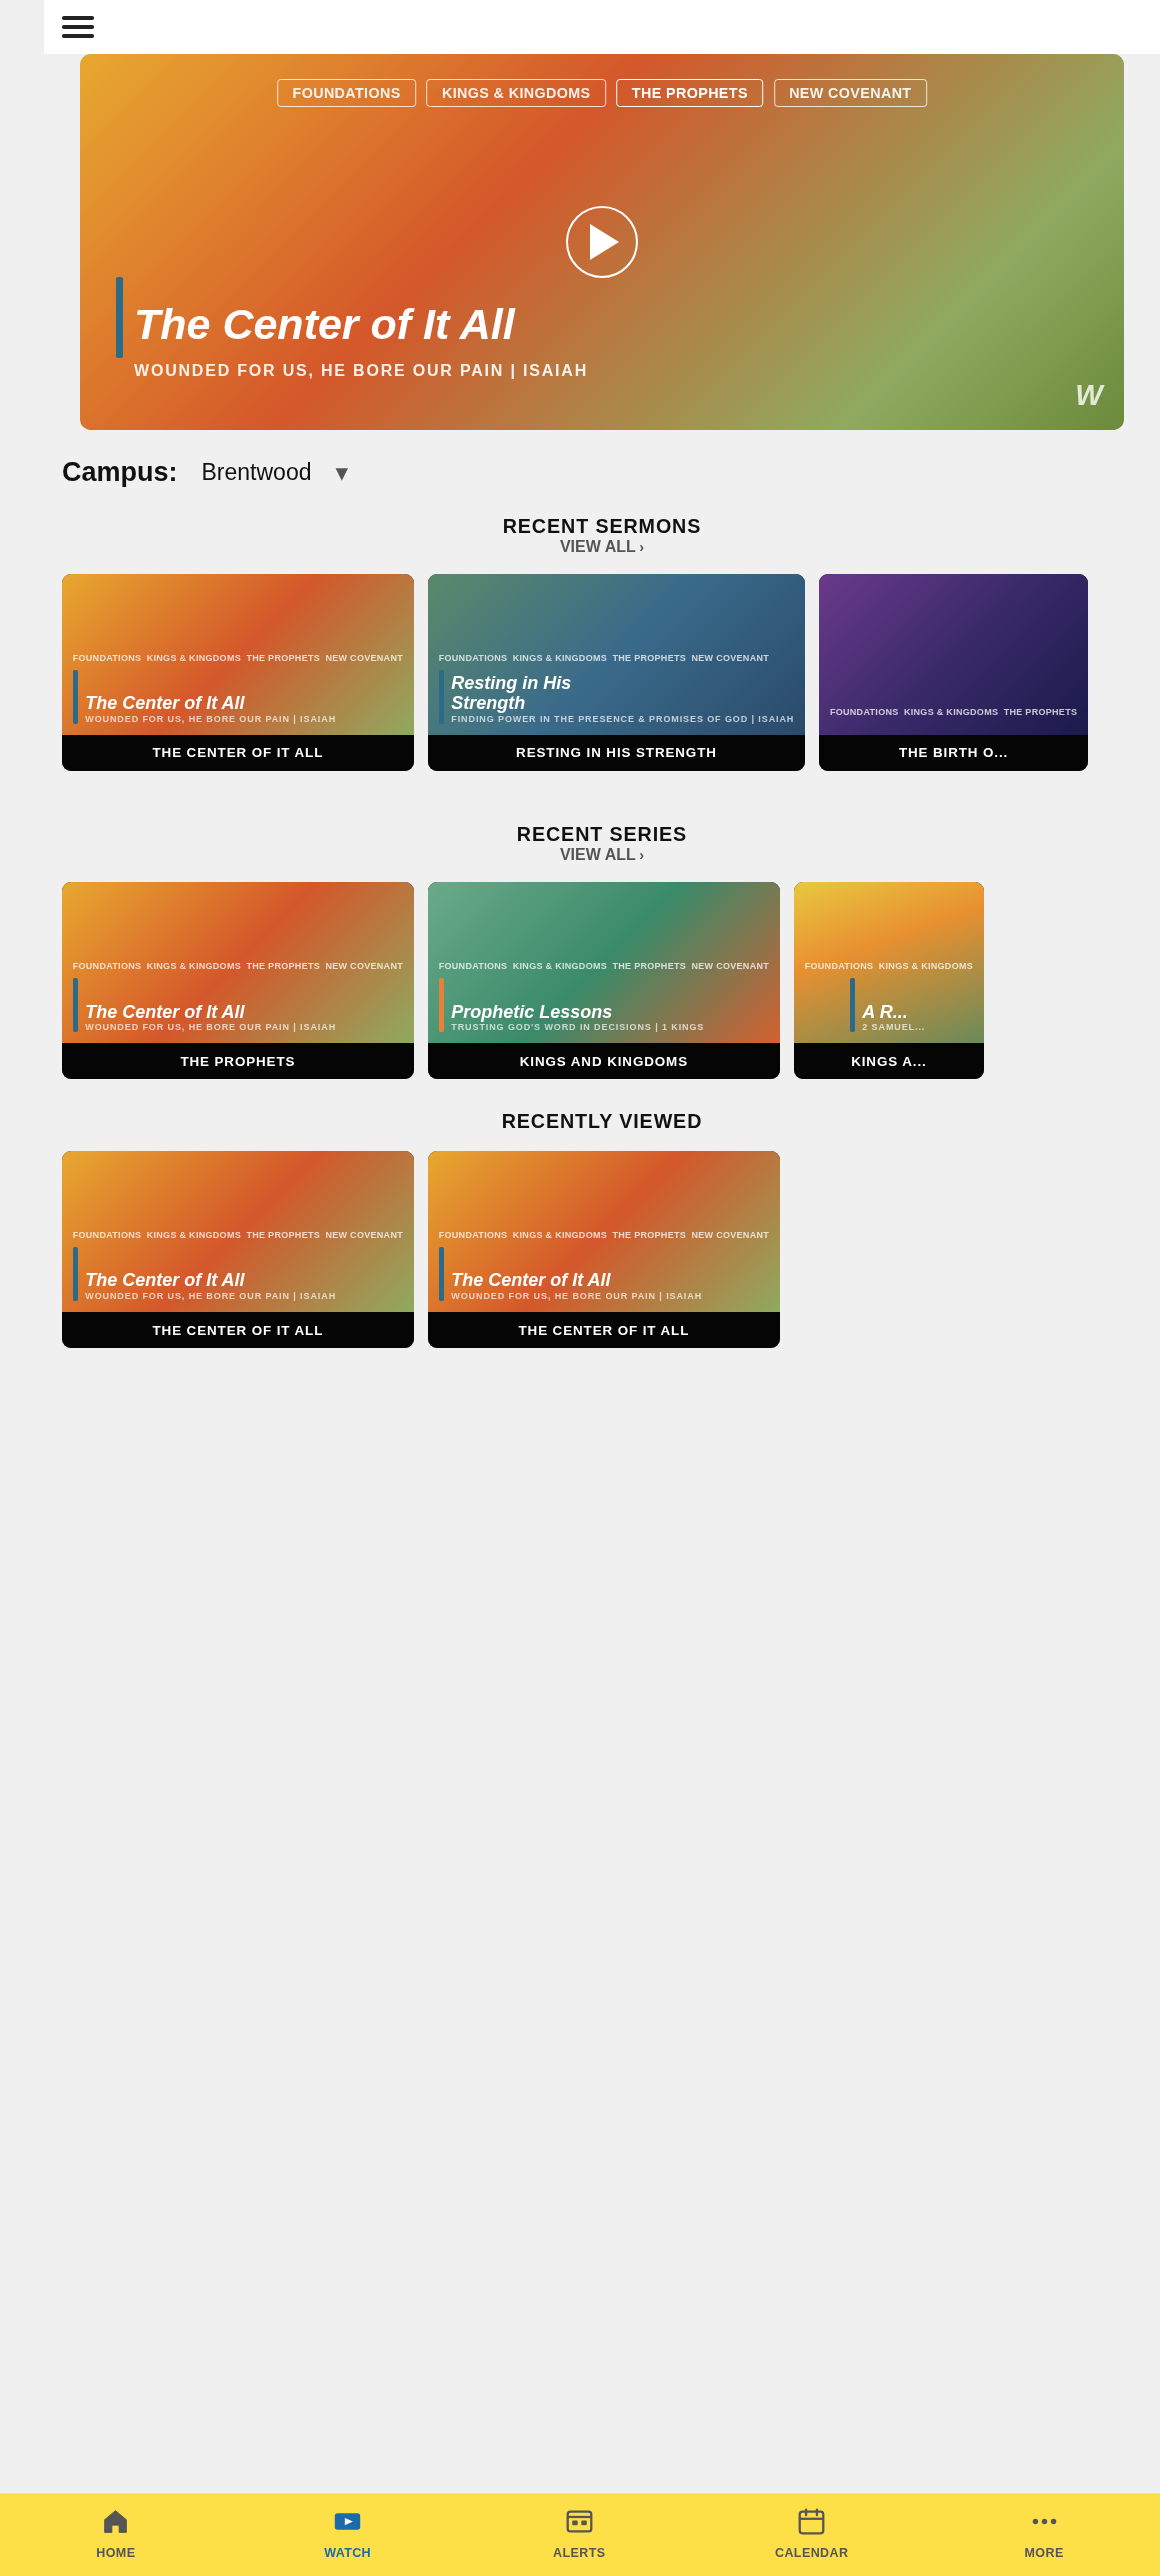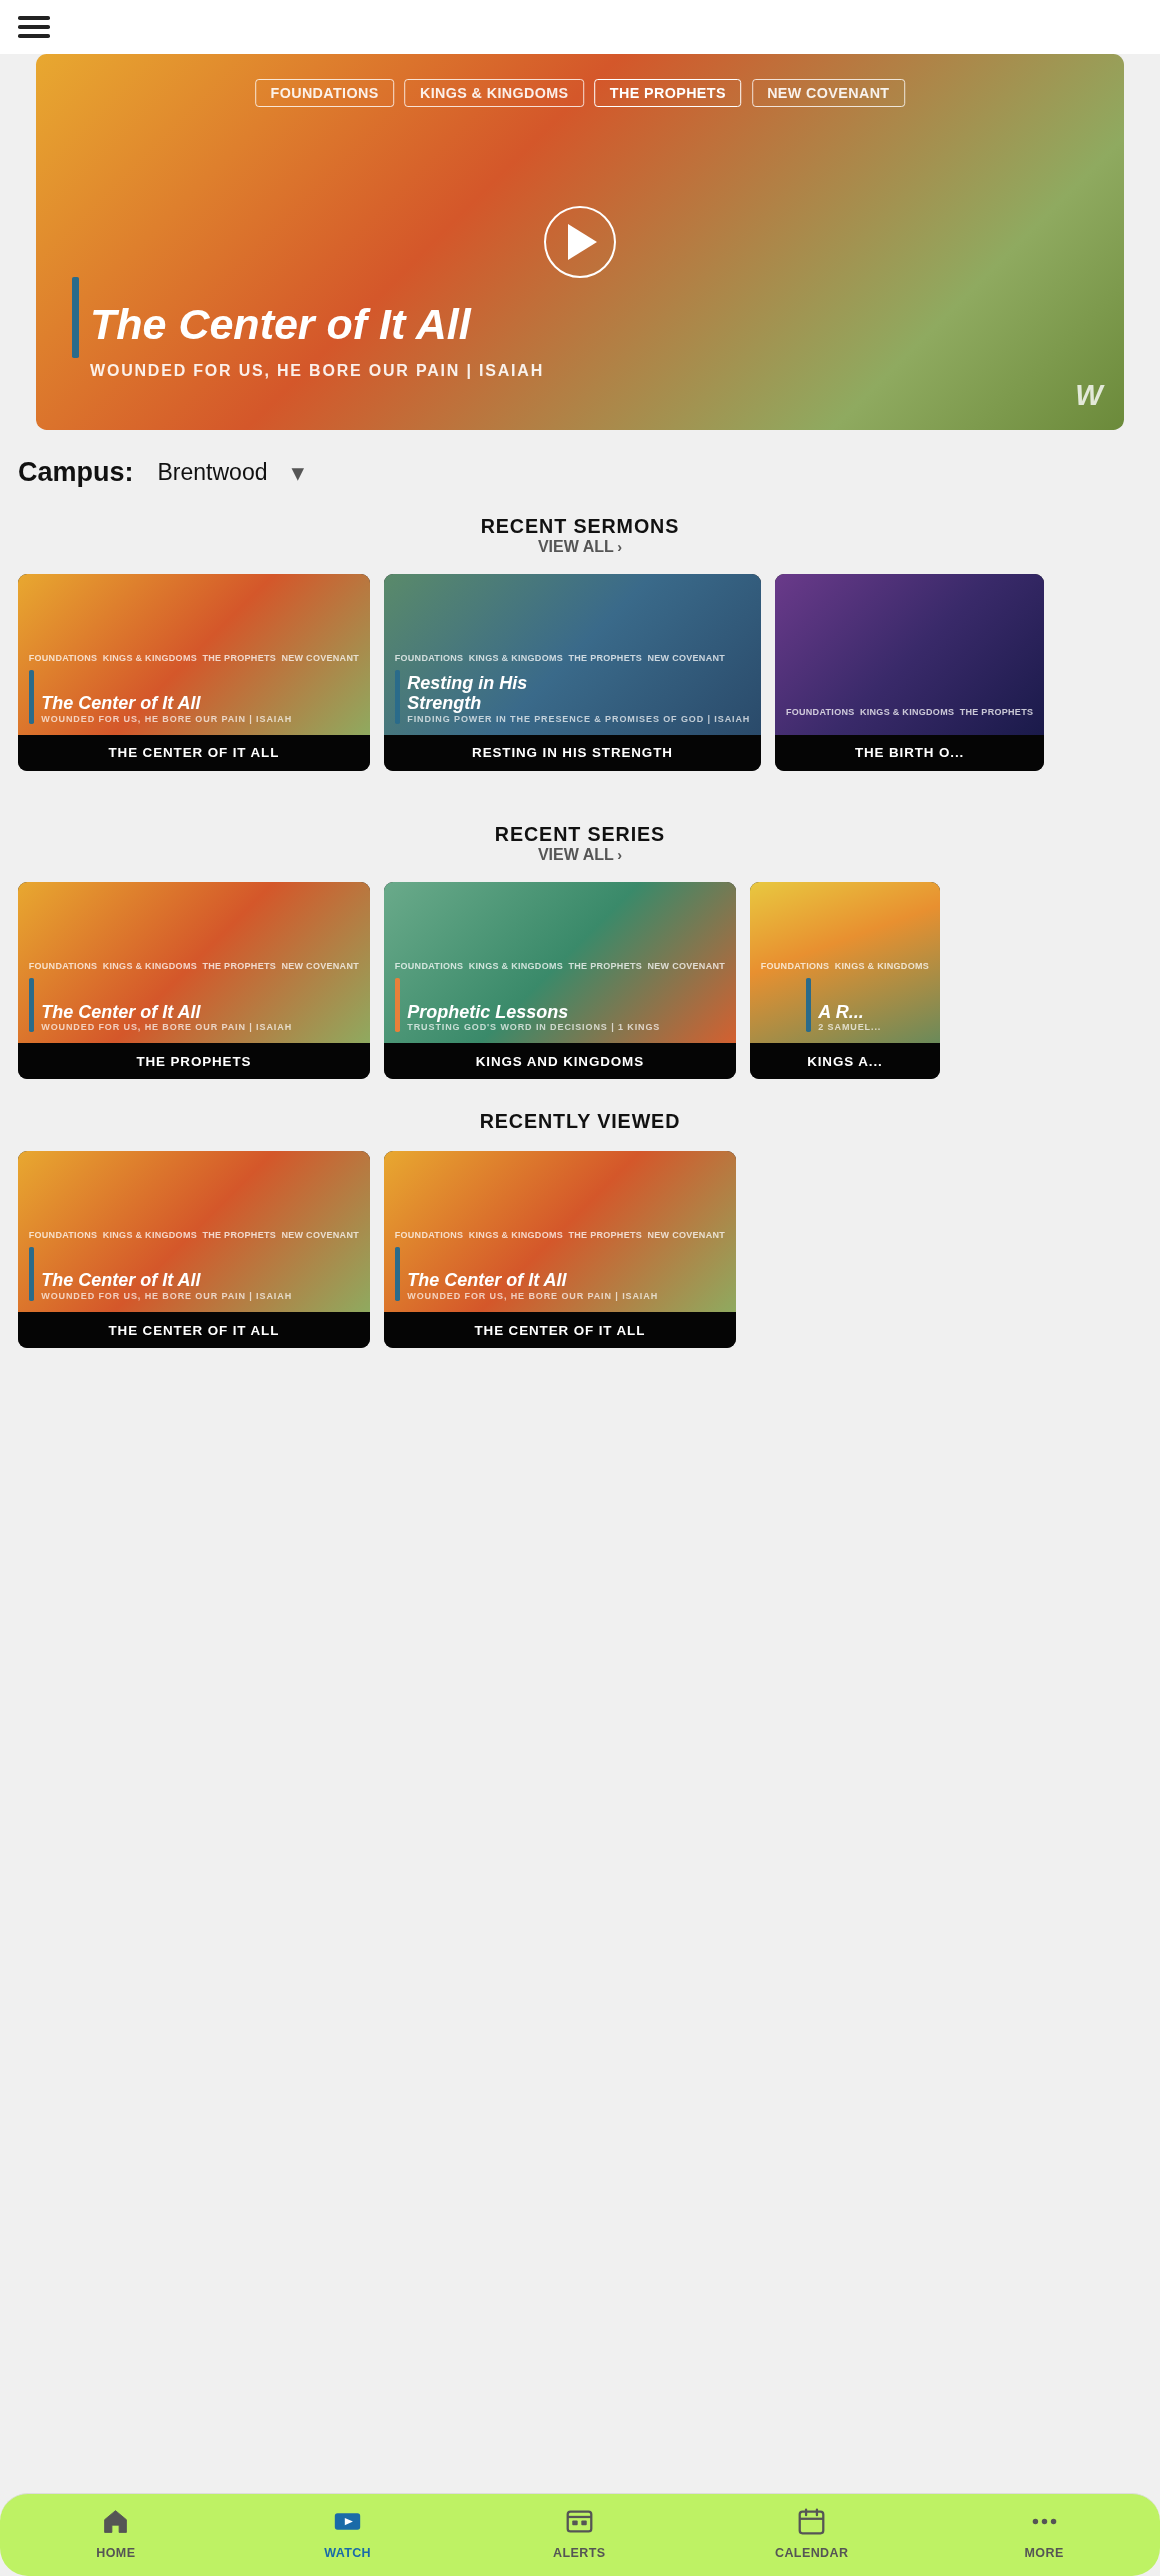--- a/index.html
+++ b/index.html
@@ -287,28 +287,27 @@
     }
 
     
     .bottom-nav {
       position: fixed;
       bottom: 0;
       left: 50%;
       transform: translateX(-50%);
       width: 100%;
       max-width: 1160px;
-      background: #bef264;
+      background: #fde047;
       border-top: 0.9px solid #ddd;
       display: flex;
       justify-content: space-around;
       align-items: center;
       padding: 12.5px 0 16px;
       z-index: 100;
-      border-radius: 28px;
     }
     .nav-item {
       display: flex;
       flex-direction: column;
       align-items: center;
       gap: 5.4px;
       cursor: pointer;
       color: #555;
       min-width: 72px;
     }
@@ -321,20 +320,21 @@
     }
     .nav-label {
       font-size: 12.5px;
       font-weight: 600;
       letter-spacing: 0.4px;
     }
 
     
     .content-wrap {
       padding-bottom: 107px;
+      margin-left: 44px;
     }
 
     
     .recently-viewed {
       padding: 21.5px 18px 0;
     }
   </style>
 </head>
 <body>
 

